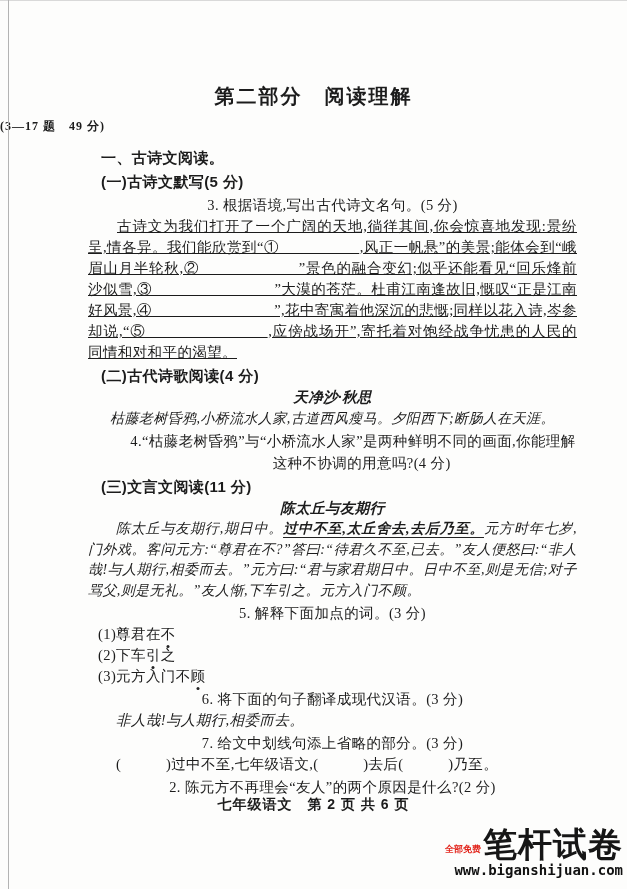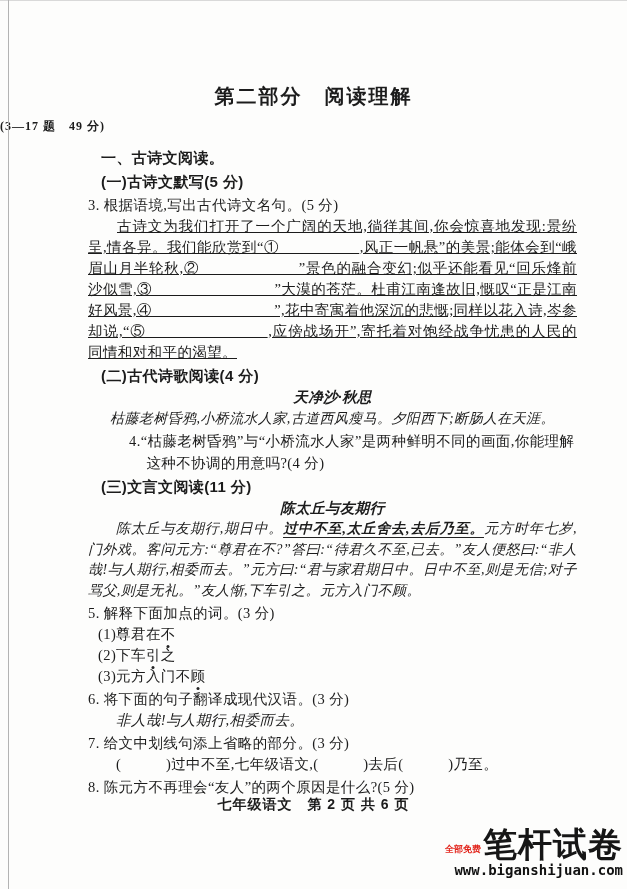--- a/index.html
+++ b/index.html
@@ -31,21 +31,21 @@
     padding: 8px 50px 0 88px;
     font-size: 14.5px;
     letter-spacing: 0.4px;
   }
   .h-main, .h-sub {
     font-family: "Liberation Sans", sans-serif;
     font-weight: 700; font-size: 15px;
     line-height: 23px; margin-left: 13px;
   }
   .h-sub { margin-top: 1px; }
-  .q-label { line-height: 22px; margin-top: 1px; }
+  .q-label { line-height: 22px; margin-top: 1px; text-align: center; }
   .q-wrap { padding-left: 1.2em; text-indent: -1.2em; margin-left: 41px; }
   .para {
     margin: 0; text-indent: 2em;
     line-height: 21px; text-align: justify; text-decoration: underline;
   }
   .kaiti { font-style: italic; }
   .center-line { text-align: center; line-height: 21px; font-weight: 700; }
   .poem-text { margin: 0; text-align: center; line-height: 21px; font-size: 14px; }
   .passage {
     margin: 0; text-indent: 2em;
@@ -118,21 +118,21 @@
     <div class="sub-item"><span>(1)尊君在</span><span class="dot-under">不</span><span></span></div>
     <div class="sub-item"><span>(2)下车</span><span class="dot-under">引</span><span>之</span></div>
     <div class="sub-item"><span>(3)元方入门不</span><span class="dot-under">顾</span><span></span></div>
 
     <div class="q-label">6. 将下面的句子翻译成现代汉语。(3 分)</div>
     <div class="indent-line kaiti">非人哉!与人期行,相委而去。</div>
 
     <div class="q-label">7. 给文中划线句添上省略的部分。(3 分)</div>
     <div class="indent-line">(　　　)过中不至,七年级语文,(　　　)去后(　　　)乃至。</div>
 
-    <div class="q-label">8. 陈元方不再理会“友人”的两个原因是什么?(5 分)</div>
+    <div class="q-label">2. 陈元方不再理会“友人”的两个原因是什么?(2 分)</div>
   </div>
 
   <div class="footer">七年级语文　第 2 页 共 6 页</div>
 
   <div class="watermark">
     <div class="wm-top">
       <span class="wm-free">全部免费</span>
       <span class="wm-brand">笔杆试卷</span>
     </div>
     <div class="wm-url">www.biganshijuan.com</div>

